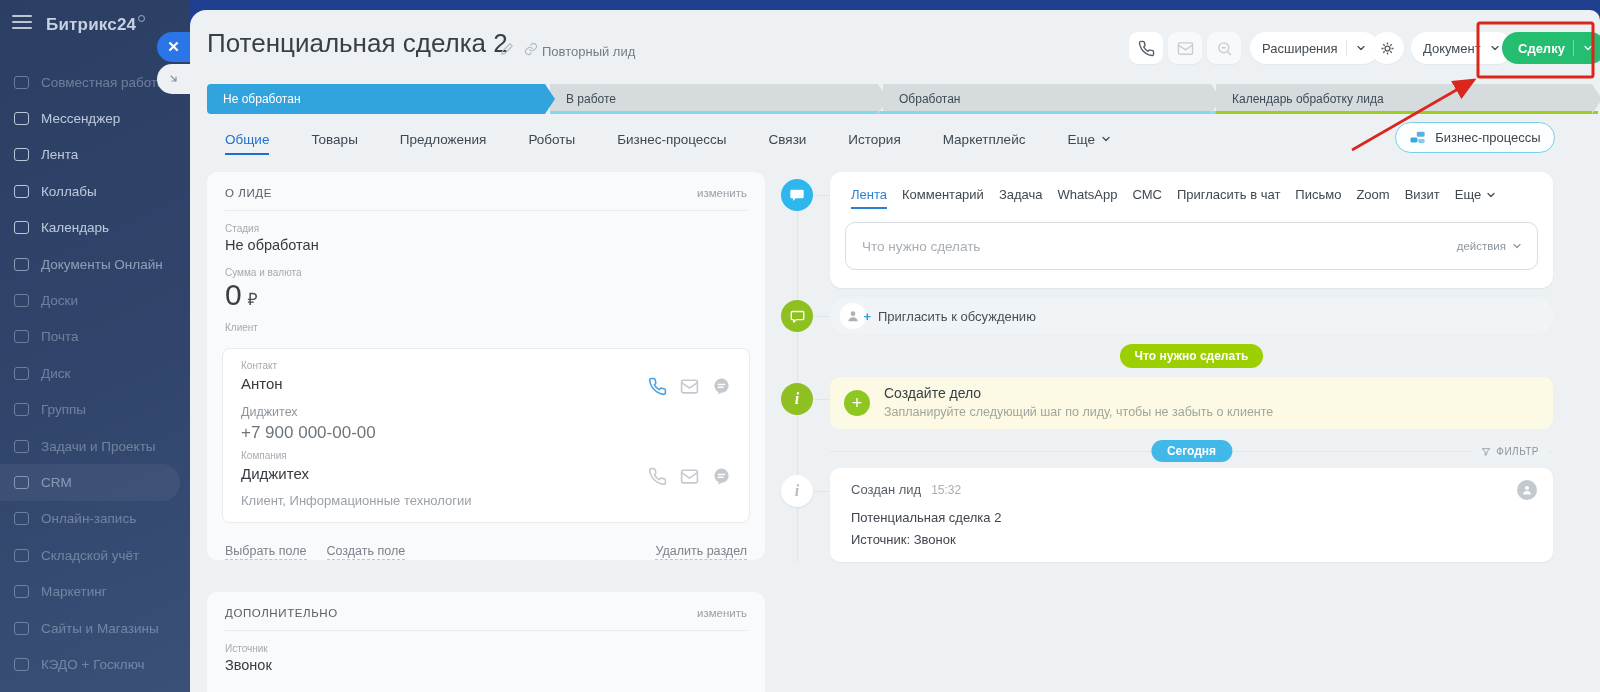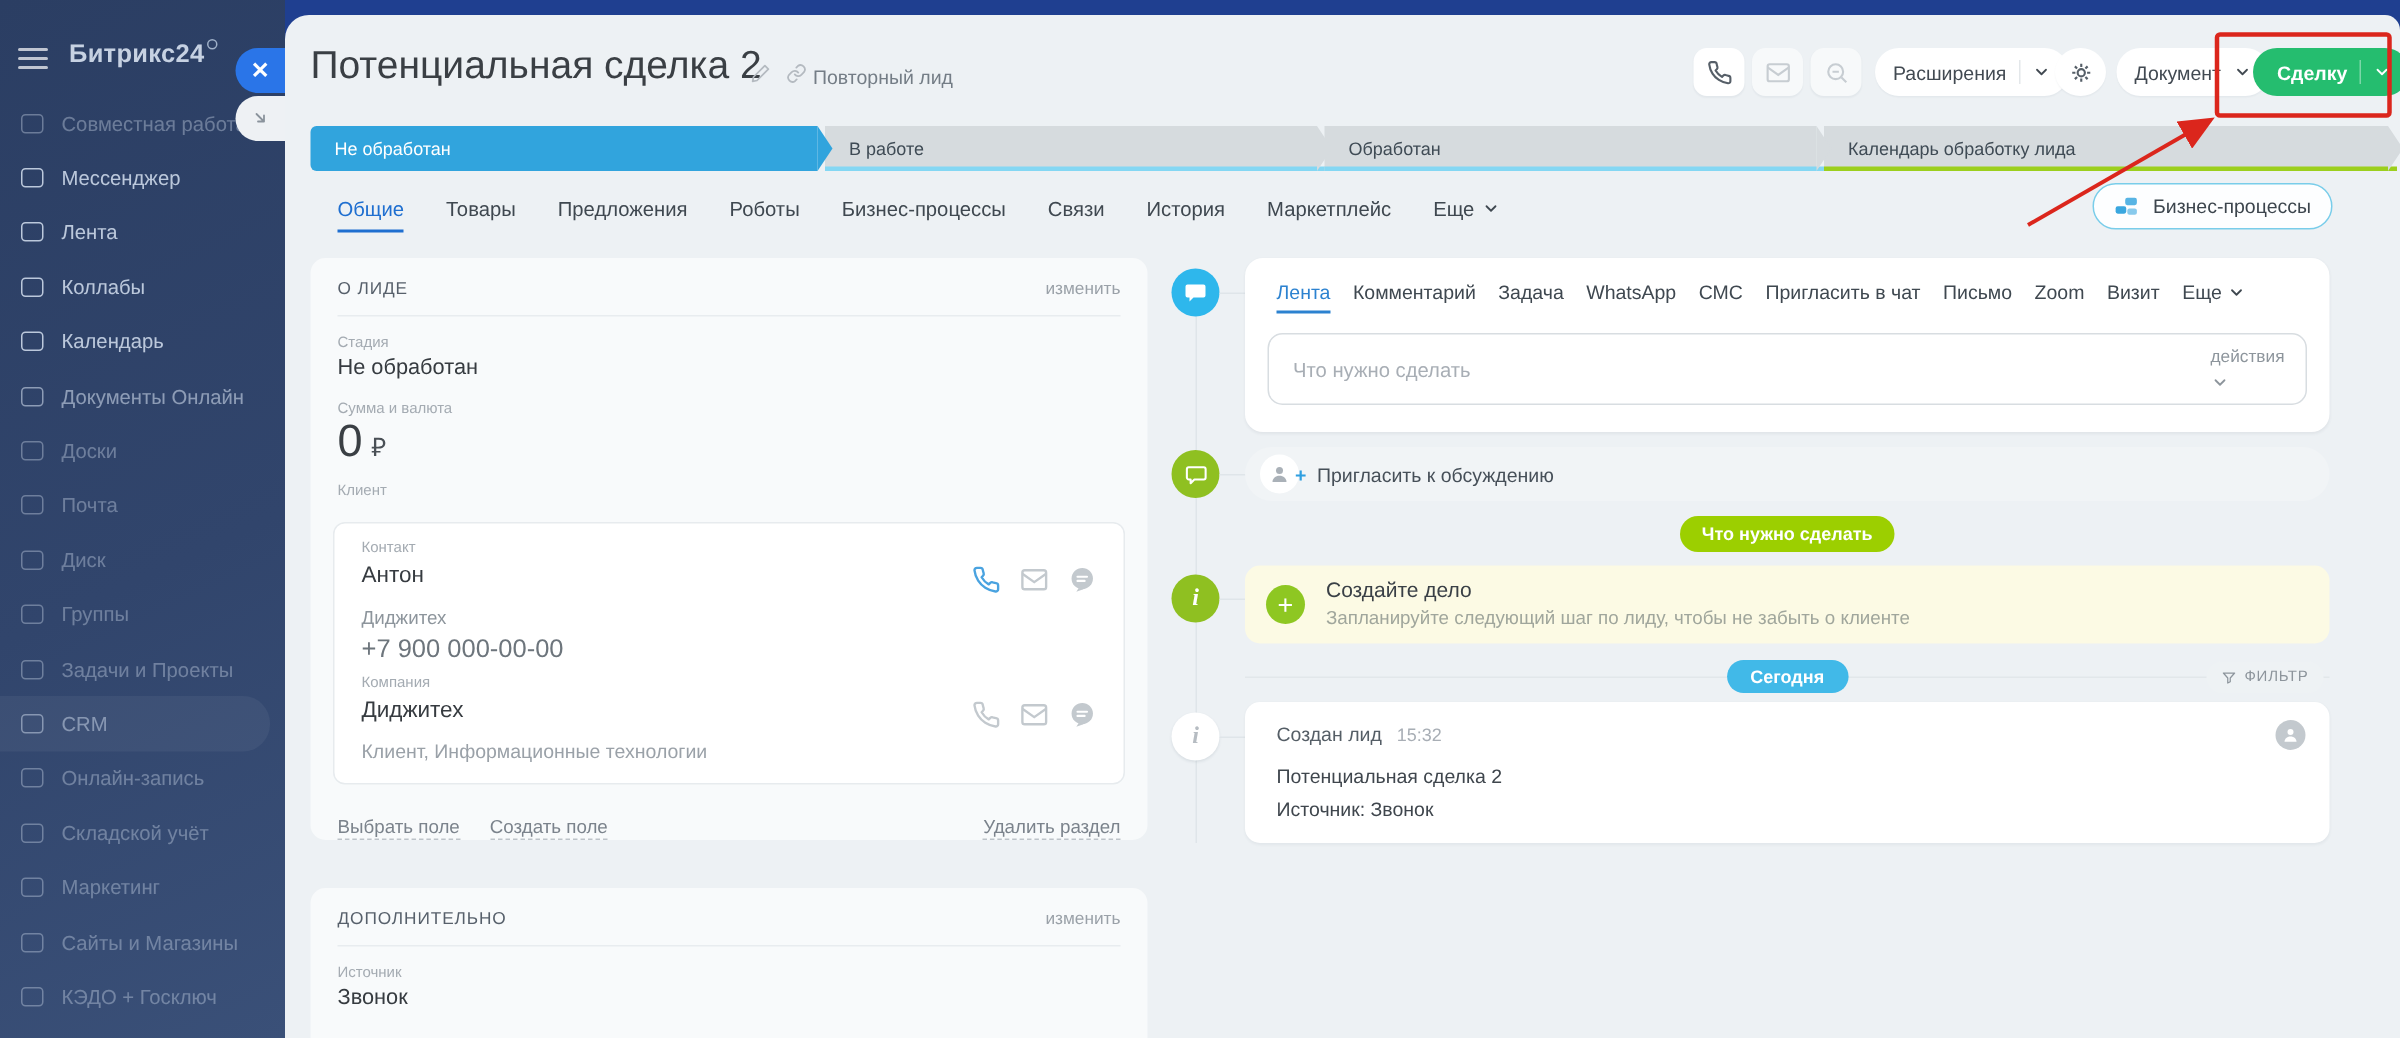--- a/index.html
+++ b/index.html
@@ -8,21 +8,21 @@
     position: relative; overflow: hidden;
     font-family: "Liberation Sans", sans-serif;
     background: #1f3f90;
   }
   
   .sidebar {
     position:absolute; left:0; top:0; width:190px; height:692px;
     background: linear-gradient(155deg,#2b3e63 0%, #31456c 55%, #3a5078 100%);
     z-index: 1; overflow:hidden;
   }
-  .logo-row { display:flex; align-items:flex-end; gap:14px; padding:15px 0 0 12px; height:46px; }
+  .logo-row { display:flex; align-items:flex-start; gap:14px; padding:15px 0 0 12px; height:46px; }
   .burger { width:20px; display:flex; flex-direction:column; gap:4px; cursor:pointer; }
   .burger i { display:block; height:2px; background:rgba(255,255,255,.7); border-radius:1px; }
   .logo-text { font-size:17px; font-weight:bold; color:#c6d1e2; letter-spacing:.2px; }
   .logo-sup { display:inline-block; width:7px; height:7px; border:1px solid #9fb0c8; border-radius:50%; vertical-align:top; margin-left:2px; }
   .menu { margin-top:18px; }
   .s-item { display:flex; align-items:center; gap:12px; height:36.4px; padding-left:14px; padding-right:10px;
     color:#dbe6f5; font-size:13.5px; cursor:pointer; white-space:nowrap; }
   .s-item .icon-box { width:15px; height:13px; border:1.5px solid currentColor; border-radius:3px; flex:none; }
   .s-item.bright { opacity:.82; }
   .s-item.mid { opacity:.55; }
@@ -60,21 +60,21 @@
   .stage::after { content:""; position:absolute; right:-10px; top:0; border-top:15px solid transparent;
     border-bottom:15px solid transparent; border-left:10px solid; z-index:1; }
   .stage.s-active { background:#31a4dd; color:#fff; border-radius:4px 0 0 4px; }
   .stage.s-active::after { border-left-color:#31a4dd; }
   .stage.s-gray { background:#d6dbde; color:#3f4b55; }
   .stage.s-gray::after { border-left-color:#d6dbde; }
   .stage .uline { position:absolute; left:0; right:-6px; bottom:0; height:3px; }
   .uline.blue { background:#84d7f3; }
   .uline.green { background:#9ccf1d; }
   
-  .tabs { position:absolute; left:35px; top:112px; display:flex; gap:28px; height:34px; align-items:center; }
+  .tabs { position:absolute; left:35px; top:112px; display:flex; gap:42px; height:34px; align-items:center; }
   .tab { font-size:13.5px; color:#3f4850; cursor:pointer; position:relative; display:flex; align-items:center; gap:5px; }
   .tab.active { color:#1f6fd0; }
   .tab.active::after { content:""; position:absolute; left:0; right:0; bottom:-8px; height:2px; background:#1f6fd0; }
   .bp-btn { position:absolute; left:1205px; top:112px; width:160px; height:31px; background:#fdfeff;
     border:1px solid #79cdea; border-radius:16px; display:flex; align-items:center; justify-content:center;
     gap:9px; font-size:13px; color:#3c454d; cursor:pointer; }
   .bp-btn svg { color:#3aa7df; }
   
   .card-left { position:absolute; left:17px; width:558px; background:#f8fafb; border-radius:10px; }
   .card-about { top:162px; height:388px; }
@@ -109,21 +109,21 @@
   .act-card { position:absolute; left:640px; top:162px; width:723px; height:116px; background:#fff;
     border-radius:12px; box-shadow:0 1px 2px rgba(50,70,90,.07); }
   .act-tabs { display:flex; gap:15px; padding:15px 0 0 21px; align-items:center; }
   .act-tab { font-size:13px; color:#3f4850; cursor:pointer; position:relative; display:flex; gap:4px; align-items:center; }
   .act-tab.active { color:#2c82d0; }
   .act-tab.active::after { content:""; position:absolute; left:0; right:0; bottom:-7px; height:2px; background:#2c82d0; }
   .act-input-wrap { position:absolute; left:15px; top:50px; width:693px; height:48px; border:1px solid #d8dde1;
     border-radius:10px; display:flex; align-items:center; padding:0 14px 0 16px; background:#fff; }
   .act-input { flex:1; border:none; outline:none; font-size:13.5px; color:#3a4046; font-family:"Liberation Sans",sans-serif; background:transparent; }
   .act-input::placeholder { color:#a8aeb5; }
-  .act-actions { display:flex; align-items:flex-start; gap:5px; font-size:11.5px; color:#8d959c; cursor:pointer;flex-direction:column; }
+  .act-actions { display:flex; align-items:flex-start; gap:5px; font-size:11.5px; color:#8d959c; cursor:pointer; }
   .invite-bar { position:absolute; left:640px; top:288px; width:723px; height:36px; background:#f1f4f6;
     border-radius:18px; display:flex; align-items:center; cursor:pointer; }
   .inv-avatar { position:relative; width:26px; height:26px; margin:0 12px 0 10px; background:#fff; border-radius:50%;
     display:flex; align-items:center; justify-content:center; color:#aab1b8; }
   .inv-plus { position:absolute; right:-5px; top:6px; color:#2f9fe0; font-size:13px; font-weight:bold; }
   .invite-label { font-size:13px; color:#464f58; }
   .pill-row { position:absolute; left:640px; width:723px; display:flex; justify-content:center; }
   .todo-pill { top:334px; }
   .green-pill { background:#9ccf00; color:#fff; font-size:12px; font-weight:bold; padding:5px 15px; border-radius:13px; cursor:pointer; }
   .hint-card { position:absolute; left:640px; top:367px; width:723px; height:52px; background:#fcfae4; border-radius:10px; }

